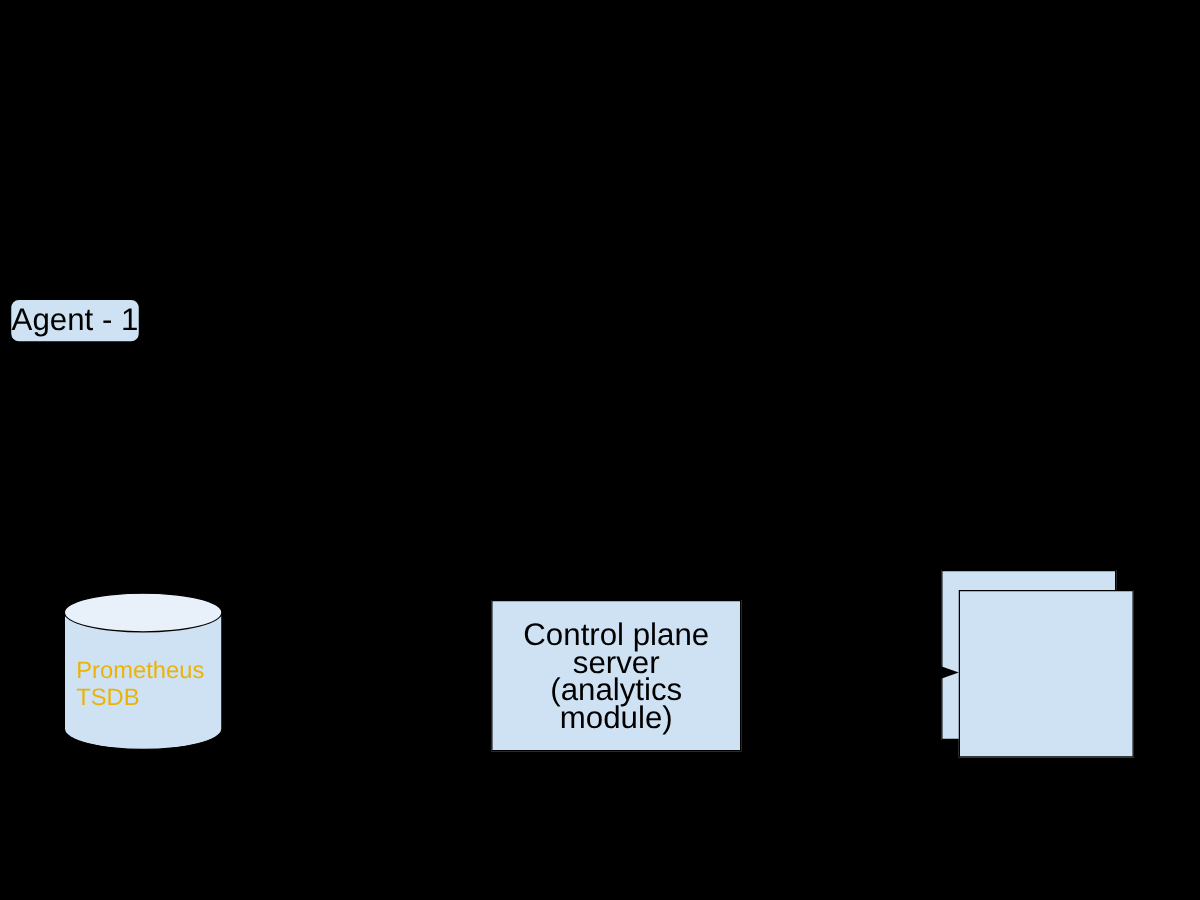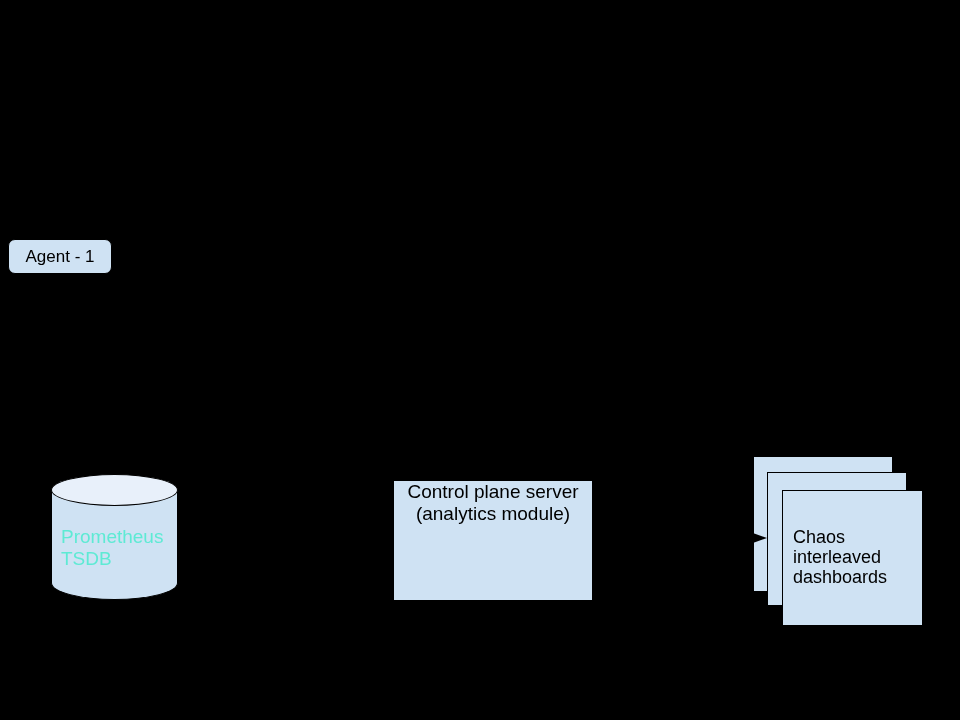--- a/index.html
+++ b/index.html
@@ -16,21 +16,21 @@
   }
 
   
   .agent {
     position: absolute;
     width: 104px; height: 35px;
     background: #cfe2f3;
     border: 1px solid #000;
     border-radius: 7px;
     display: flex; align-items: center; justify-content: center;
-    font-size: 17px; color: #000;
+    font-size: 25px; color: #000;
     box-sizing: border-box;
   }
   .agent1 { left: 8px;   top: 239px; }
   .agent2 { left: 124px; top: 277px; }
   .agent3 { left: 263px; top: 324px; }
 
   
   .cylinder { position: absolute; left: 51px; top: 474px; width: 127px; height: 126px; }
   .cyl-body {
     position: absolute; left: 0; top: 16px; width: 127px; height: 110px;
@@ -41,32 +41,32 @@
   }
   .cyl-top {
     position: absolute; left: 0; top: 0; width: 127px; height: 32px;
     background: #e8f0fa;
     border: 1.5px solid #000;
     border-radius: 50%;
     box-sizing: border-box;
   }
   .cyl-label {
     position: absolute; left: 10px; top: 52px; width: 112px;
-    font-size: 19px; line-height: 22px; color: #5eead4;
+    font-size: 19px; line-height: 22px; color: #eab308;
     white-space: pre-line; text-align: left;
   }
 
   
   .control-plane {
     position: absolute; left: 393px; top: 480px; width: 200px; height: 121px;
     background: #cfe2f3;
     border: 1px solid #000;
-    display: flex; align-items: flex-start; justify-content: center;
+    display: flex; align-items: center; justify-content: center;
     text-align: center;
-    font-size: 19px; line-height: 22px; color: #000;
+    font-size: 25px; line-height: 22px; color: #000;
     white-space: pre-line;
     box-sizing: border-box;
   }
 
   
   .stack { position: absolute; left: 753px; top: 456px; width: 171px; height: 171px; }
   .card {
     position: absolute;
     background: #cfe2f3;
     border: 1.5px solid #000;
@@ -110,22 +110,17 @@
   </div>
 
   <div class="control-plane">
     <span>Control plane server
 (analytics module)</span>
   </div>
 
   <div class="stack">
     <div class="card card-back"></div>
     <div class="card card-middle"></div>
-    <div class="card card-front">
-      <div class="card-label">Chaos
-interleaved
-dashboards</div>
-    </div>
   </div>
 
   <div class="arrowhead"></div>
 
 </div>
 
 </body></html>

